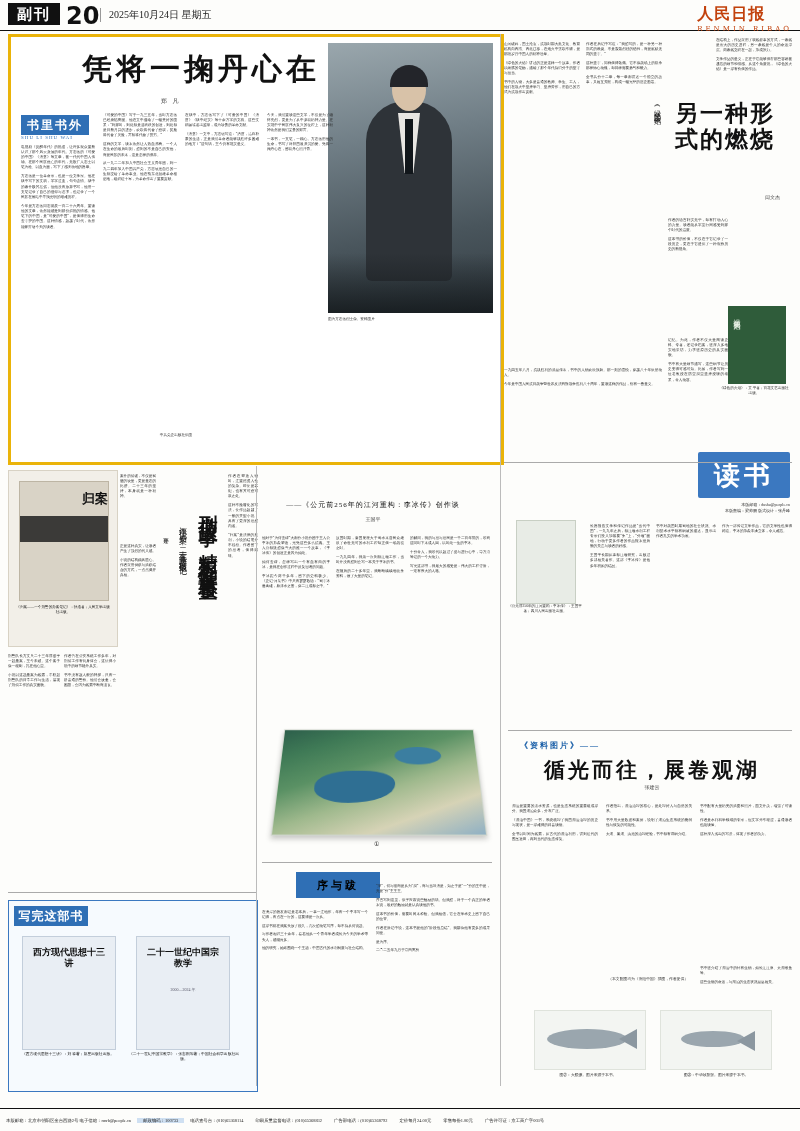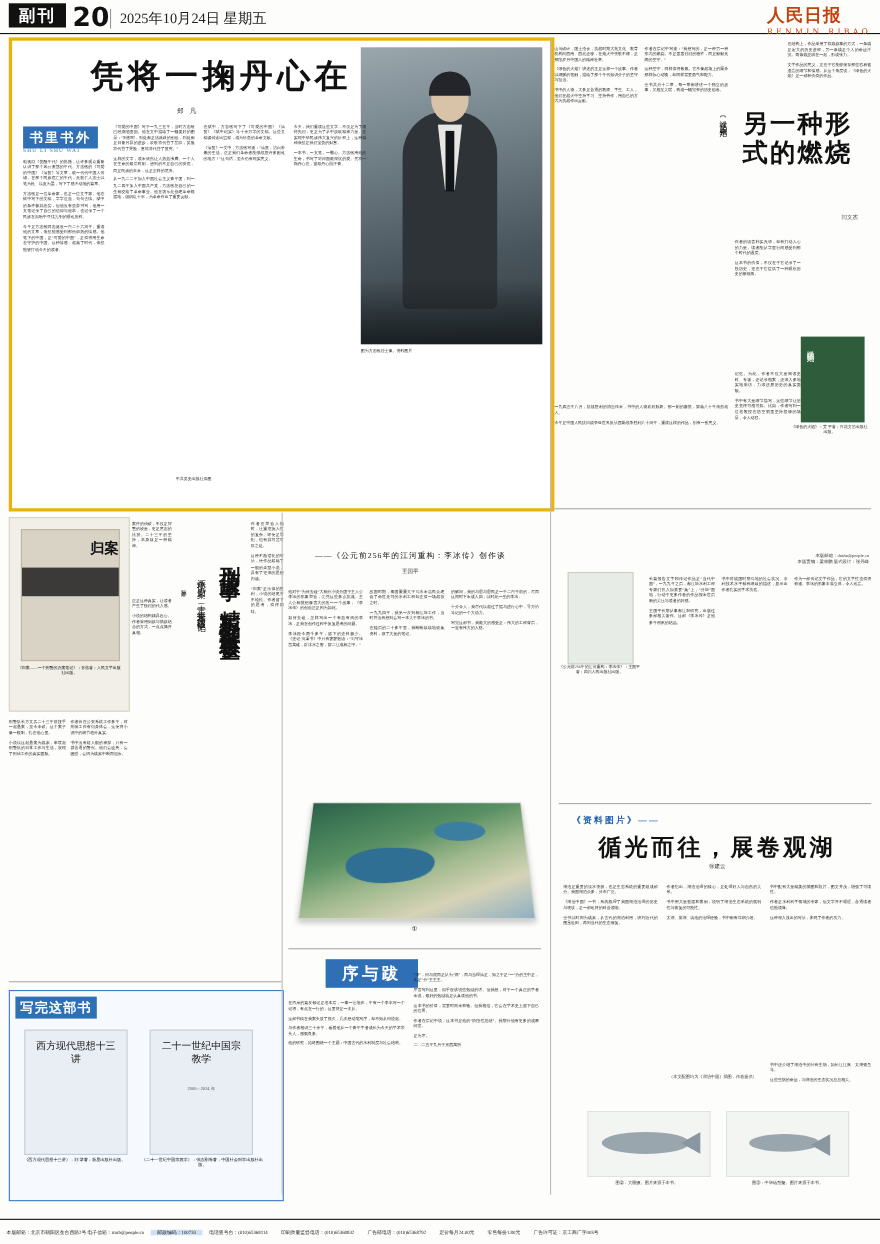--- a/index.html
+++ b/index.html
@@ -5,21 +5,21 @@
   html,body{margin:0;padding:0;background:#ffffff;}
   body{width:800px;height:1131px;position:relative;font-family:"Liberation Serif",serif;color:#111;}
   .page{width:800px;height:1131px;position:relative;background:#fdfdfb;overflow:hidden;}
 
   
   .masthead{position:absolute;left:0;top:0;width:800px;height:30px;border-bottom:1.5px solid #111;}
   .mh-badge{position:absolute;left:8px;top:3px;width:52px;height:22px;background:#111;color:#fff;
     font-family:"DejaVu Serif",serif;font-weight:bold;font-size:15px;letter-spacing:2px;
     display:flex;align-items:center;justify-content:center;}
   .mh-num{position:absolute;left:66px;top:2px;font-size:24px;font-weight:bold;font-family:"DejaVu Sans",sans-serif;}
-  .mh-date{position:absolute;left:100px;top:8px;font-size:13px;color:#222;border-left:1px solid #999;padding-left:8px;}
+  .mh-date{position:absolute;left:100px;top:8px;font-size:10px;color:#222;border-left:1px solid #999;padding-left:8px;}
   .mh-logo{position:absolute;right:8px;top:4px;font-size:16px;font-weight:bold;letter-spacing:1px;
     font-family:"DejaVu Serif",serif;color:#c2410c;}
   .mh-logo .small{font-size:7px;display:block;text-align:center;letter-spacing:3px;font-weight:normal;}
 
   
   .blk{position:absolute;box-sizing:border-box;}
   .vtxt{writing-mode:vertical-rl;text-orientation:upright;}
   .tiny{font-size:3.6px;line-height:1.45;text-align:justify;color:#2a2a2a;}
   .colrule{position:absolute;width:0;border-left:.5px solid #bbb;}
 
@@ -58,42 +58,42 @@
   .mid-by{position:absolute;left:258px;top:516px;width:230px;text-align:center;font-size:5px;color:#444;}
 
   .map{position:absolute;left:278px;top:722px;width:200px;height:112px;border:1px solid #cfd6cc;
     background:linear-gradient(160deg,#2d5f4b 0%,#3f7a56 18%,#5a9164 38%,#9fb98d 58%,#d6d3b6 78%,#8fb0c4 100%);
     transform:perspective(320px) rotateX(22deg);box-shadow:0 3px 5px rgba(0,0,0,.22);}
   .map .water{position:absolute;left:18%;top:42%;width:40%;height:30%;background:#2f6f93;border-radius:50% 40% 60% 45%;}
   .map .water2{position:absolute;left:58%;top:18%;width:24%;height:18%;background:#3b7ea0;border-radius:50%;}
   .map-num{position:absolute;left:374px;top:840px;font-size:6px;}
 
   
-  .xy-tag{position:absolute;left:296px;top:872px;width:84px;height:26px;background:#2f6fb5;color:#ffffff;
-    font-size:15px;font-weight:bold;display:flex;align-items:center;justify-content:center;letter-spacing:3px;
+  .xy-tag{position:absolute;left:296px;top:872px;width:84px;height:26px;background:#2f6fb5;color:#000000;
+    font-size:11px;font-weight:bold;display:flex;align-items:center;justify-content:center;letter-spacing:3px;
     font-family:"DejaVu Serif",serif;}
 
   
   .leftbook{position:absolute;left:8px;top:470px;width:108px;height:175px;background:#f2efe8;border:1px solid #d8d2c4;}
   .leftbook .cover{position:absolute;left:10px;top:10px;width:88px;height:118px;background:#d9d3c6;
     border:1px solid #bdb5a4;}
   .leftbook .cover .band{position:absolute;left:0;top:34px;width:88px;height:26px;background:#1e1e1e;opacity:.85;}
   .leftbook .cover .ttl{position:absolute;left:0;top:8px;width:88px;text-align:right;font-size:13px;
     font-weight:bold;font-family:"DejaVu Serif",serif;}
   .leftbook .cap{position:absolute;left:6px;top:134px;width:96px;font-size:3.6px;line-height:1.45;text-align:center;}
 
   .bigv{position:absolute;font-weight:bold;font-family:"DejaVu Serif",serif;}
 
   
   .shelf{position:absolute;left:8px;top:900px;width:248px;height:190px;border:1.5px solid #3b78c0;background:#f6fafe;}
   .shelf-tag{position:absolute;left:14px;top:906px;width:74px;height:20px;background:#2f6fb5;color:#fff;
     font-size:12px;font-weight:bold;display:flex;align-items:center;justify-content:center;letter-spacing:1px;
     font-family:"DejaVu Serif",serif;}
   .sbook{position:absolute;width:92px;height:112px;background:#e9eef4;border:1px solid #c3cedb;overflow:hidden;}
-  .sbook .t{position:absolute;left:6px;top:10px;width:80px;font-size:9px;font-weight:normal;text-align:center;
+  .sbook .t{position:absolute;left:6px;top:10px;width:80px;font-size:9px;font-weight:bold;text-align:center;
     font-family:"DejaVu Serif",serif;line-height:1.2;}
   .sbook .sub{position:absolute;left:6px;top:50px;width:80px;font-size:4px;text-align:center;color:#556;}
   .scap{position:absolute;font-size:3.8px;line-height:1.4;text-align:center;}
 
   
   .dushu{position:absolute;right:10px;top:452px;width:92px;height:46px;background:#3b78c0;color:#fff;
     display:flex;align-items:center;justify-content:center;font-size:26px;font-weight:bold;letter-spacing:4px;
     font-family:"DejaVu Serif",serif;border-radius:2px;}
   .dushu-note{position:absolute;right:10px;top:502px;width:150px;font-size:4px;line-height:1.6;text-align:right;color:#333;}
 
@@ -298,20 +298,21 @@
     <div class="t">西方现代思想十三讲</div>
   </div>
   <div class="scap" style="left:14px;top:1052px;width:108px;">《西方现代思想十三讲》：刘 擎著；新星出版社出版。</div>
 
   <div class="sbook" style="left:136px;top:936px;">
     <div class="t">二十一世纪中国宗教学</div>
     <div class="sub">2000—2024 年</div>
   </div>
   <div class="scap" style="left:128px;top:1052px;width:112px;">《二十一世纪中国宗教学》：张志刚等著；中国社会科学出版社出版。</div>
 
+  <div class="dushu">读书</div>
   <div class="dushu-note">
     <div>本版邮箱：dushu@people.cn</div>
     <div>本版责编：梁帅鹏  版式设计：张丹峰</div>
   </div>
 
   <div class="bookimg" style="left:516px;top:520px;width:58px;height:82px;"></div>
   <div class="blk tiny" style="left:508px;top:604px;width:74px;text-align:center;">《公元前256年的江河重构：李冰传》：王国平著；四川人民出版社出版。</div>
 
   <div class="blk tiny" style="left:590px;top:520px;width:60px;height:200px;">
     <p>长篇报告文学和传记作品是“当代中国”，一九九年之后，都江堰水利工程专家们投入加紧要“集”上，“分堰”面地，行动于更多作者的作品报来世后新的关注与读者的好感。</p>

